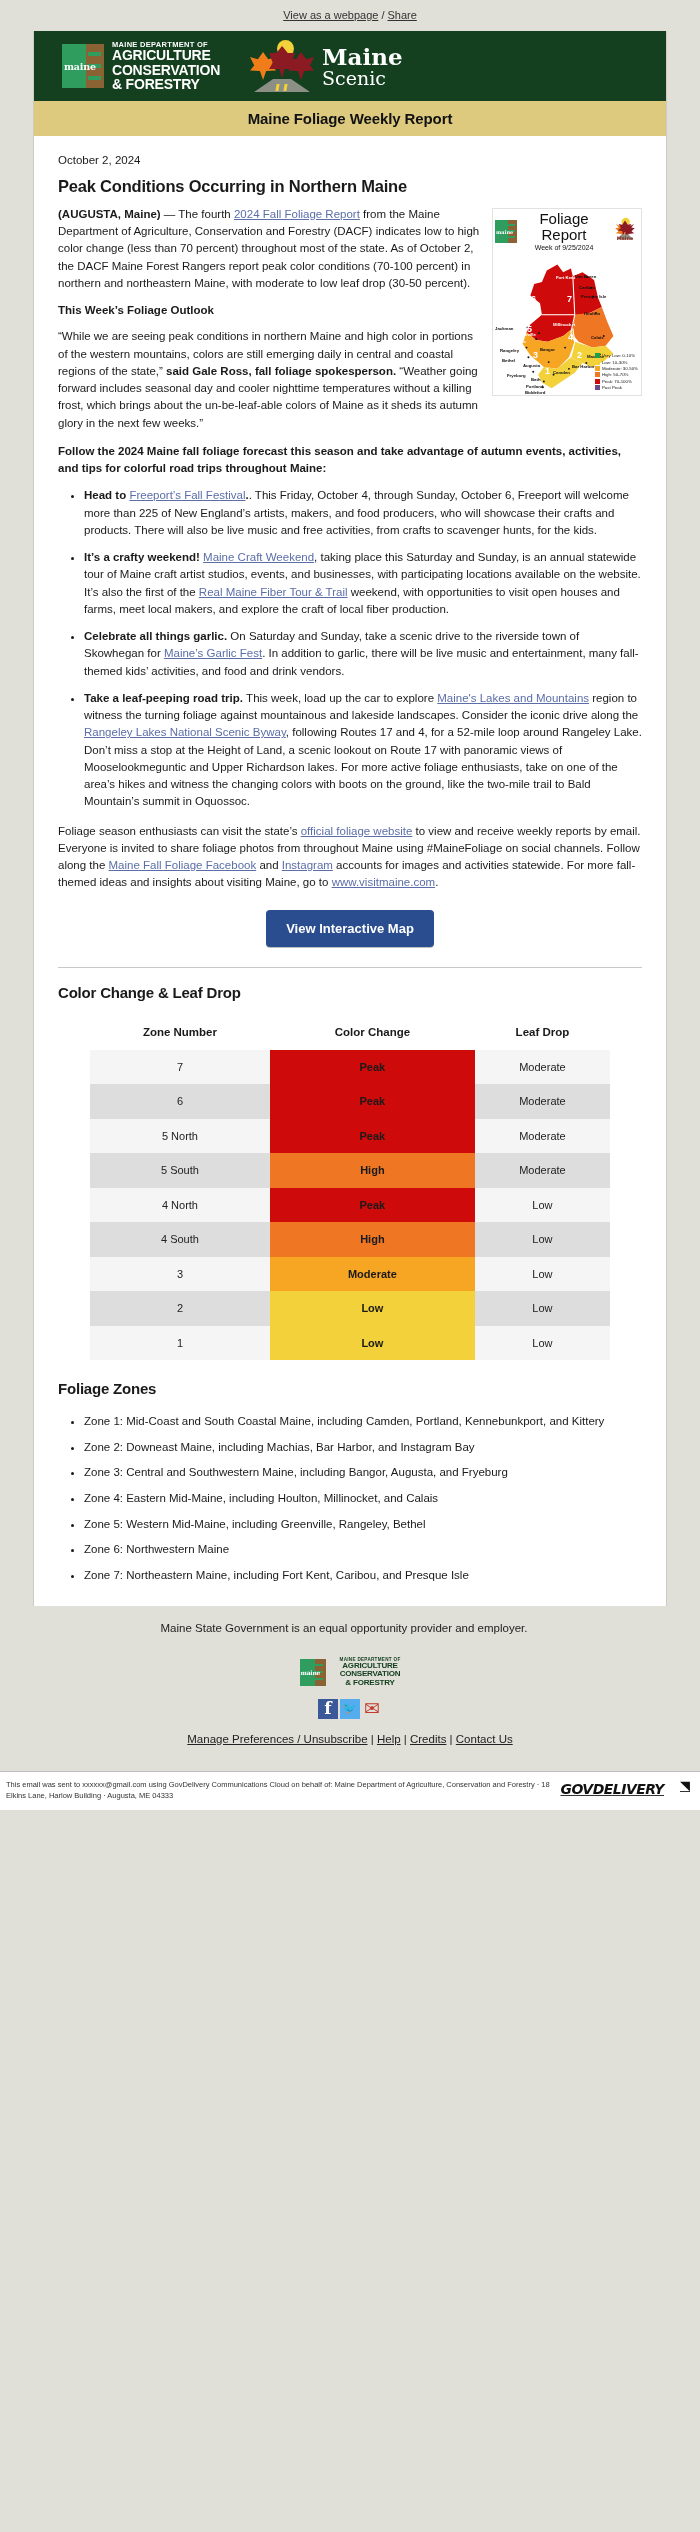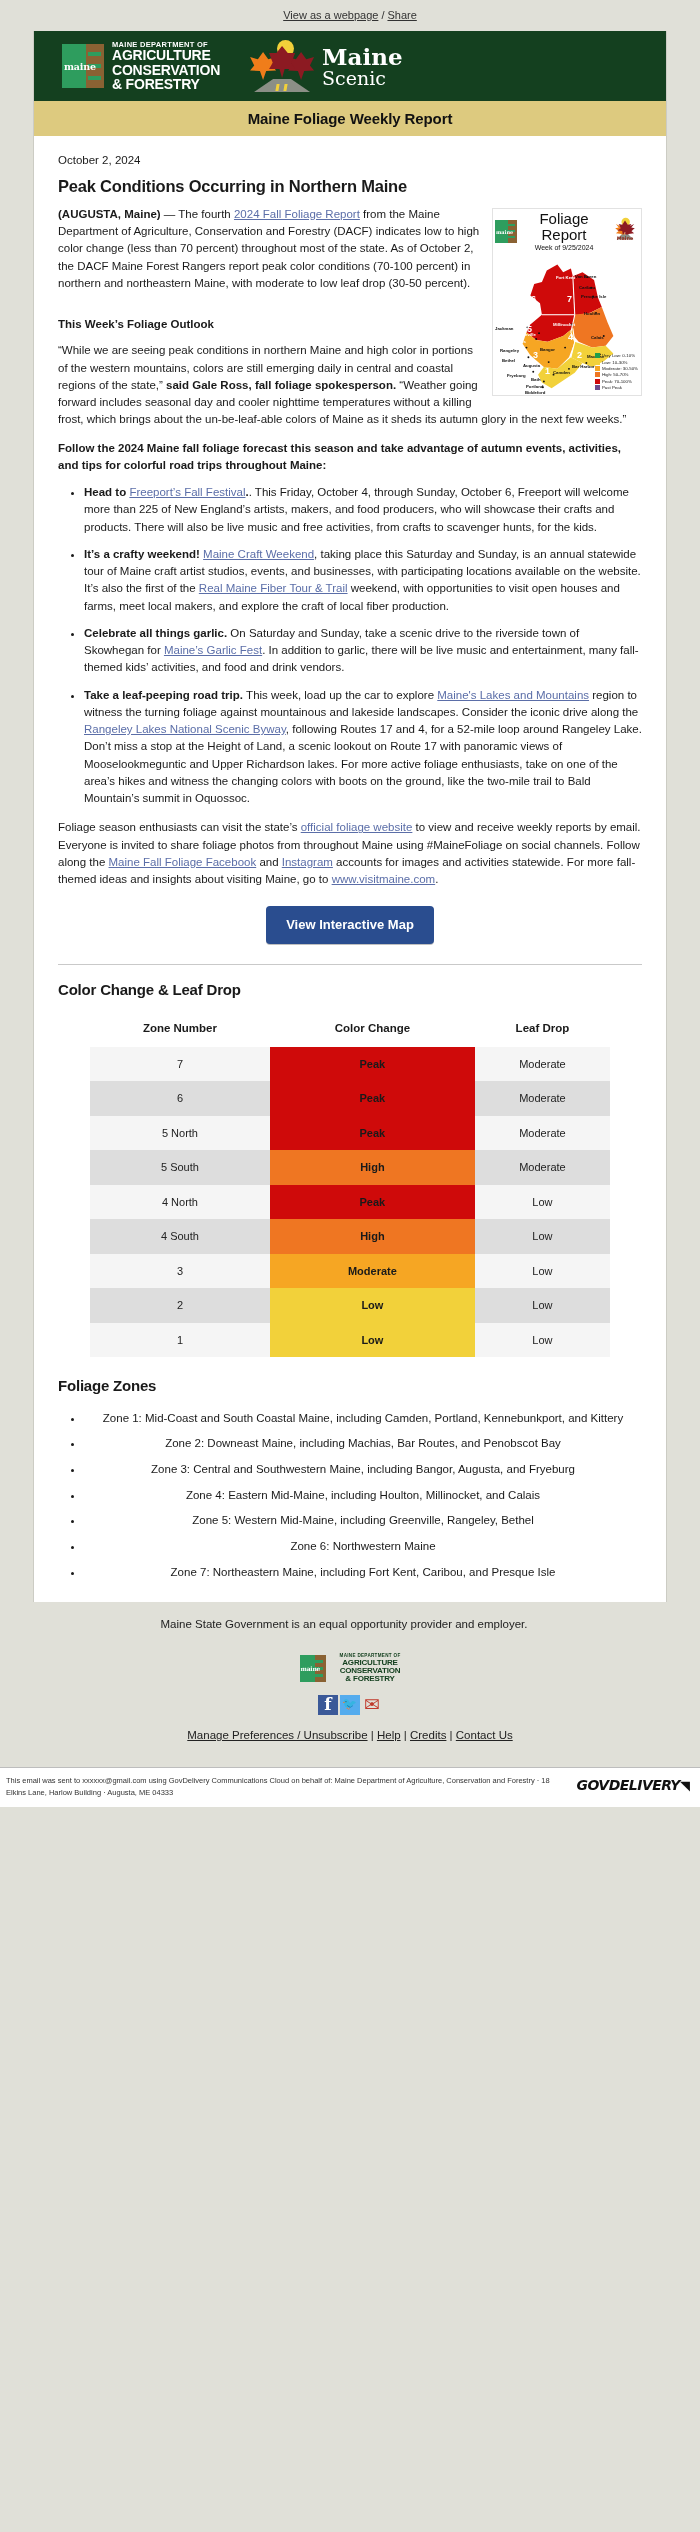--- a/index.html
+++ b/index.html
@@ -108,21 +108,21 @@
     letter-spacing:-0.1px;
   }
 
   
   .content { padding:16px 24px 6px 24px; font-size:11.5px; line-height:1.5; }
   .date { font-size:11.5px; margin-bottom:7px; }
   h1.headline {
     font-size:16.5px; font-weight:bold; margin:0 0 9px 0; line-height:1.25;
     letter-spacing:-0.2px;
   }
-  .lede { margin:0 0 24px 0; }
+  .lede { margin:0 0 10px 0; }
   .map-wrap { float:right; width:150px; margin:2px 0 6px 12px; }
   p { margin:0 0 11px 0; }
   h2.sub { font-size:11.5px; font-weight:bold; margin:0 0 9px 0; }
   .quote { margin:0 0 11px 0; }
   .cta-lead { font-weight:bold; margin:0 0 10px 0; }
   ul.tips { margin:0 0 12px 0; padding-left:26px; }
   ul.tips li { margin-bottom:10px; line-height:1.5; }
   .clearfix::after { content:""; display:block; clear:both; }
 
   .btn-row { text-align:center; margin:18px 0 20px 0; }
@@ -149,21 +149,21 @@
   table.zones th {
     font-weight:bold; font-size:11.5px; padding:7px 4px 9px 4px; text-align:center;
   }
   table.zones td { text-align:center; padding:9px 4px; }
   table.zones td.zone-col, table.zones td.drop-col { color:#222; }
   table.zones tr.odd td.zone-col, table.zones tr.odd td.drop-col { background:#f5f5f5; }
   table.zones tr.even td.zone-col, table.zones tr.even td.drop-col { background:#dddddd; }
   table.zones td.cc { font-weight:bold; width:205px; }
 
   ul.zonelist { margin:0 0 16px 0; padding-left:26px; font-size:11.5px; }
-  ul.zonelist li { margin-bottom:9px; line-height:1.45;text-align:center; }
+  ul.zonelist li { margin-bottom:9px; line-height:1.45; }
 
   .equal {
     text-align:center; font-size:11.5px; padding:16px 32px 14px 20px; color:#222;
     background:#e0e0d8;
   }
 
   
   .footer { background:#e0e0d8; text-align:center; padding:4px 0 0 0; }
   .foot-logo { display:inline-flex; align-items:center; gap:6px; margin:6px 0 10px 0; }
   .foot-logo .me-mark { width:26px; height:27px; }
@@ -200,21 +200,21 @@
   .prefs { font-size:11.5px; padding:0 0 26px 0; color:#222; }
   .prefs a { color:#222; text-decoration:underline; }
 
   .legal {
     background:#fff; border-top:1px solid #bdbdbd;
     font-size:7.5px; color:#333; line-height:1.5;
     padding:7px 10px 9px 6px; display:flex; align-items:flex-start;
     justify-content:space-between; gap:10px;
   }
   .legal .txt { max-width:560px; }
-  .gd { display:flex; align-items:center; gap:0; }
+  .gd { display:flex; align-items:flex-start; gap:16px;text-decoration:underline; }
   .gd .word { font-family:"DejaVu Sans", sans-serif; font-style:italic; font-weight:bold;
               font-size:14px; letter-spacing:-0.5px; color:#111; }
   .gd .mark { color:#111; font-size:13px; line-height:1; }
 
   
   .fmap { width:150px; border:1px solid #e2e2e2; background:#fff; padding:2px; }
   .fmap-head { display:flex; align-items:center; gap:3px; }
   .fmap-head .mini-me { width:22px; height:23px; position:relative; background:#8a6233;}
   .fmap-head .mini-me .mgreen{position:absolute;left:0;top:0;width:13px;height:23px;background:#2e9d5e;}
   .fmap-head .mini-me .bar1{position:absolute;right:2px;top:4px;width:7px;height:2px;background:#2e9d5e;}
@@ -489,21 +489,21 @@
             <td class="zone-col">1</td>
             <td class="cc" style="background:#f2d13a">Low</td>
             <td class="drop-col">Low</td>
           </tr>
       </tbody>
     </table>
 
     <h2 class="section">Foliage Zones</h2>
     <ul class="zonelist">
       <li>Zone 1: Mid-Coast and South Coastal Maine, including Camden, Portland, Kennebunkport, and Kittery</li>
-      <li>Zone 2: Downeast Maine, including Machias, Bar Routes, and Penobscot Bay</li>
+      <li>Zone 2: Downeast Maine, including Machias, Bar Harbor, and Instagram Bay</li>
       <li>Zone 3: Central and Southwestern Maine, including Bangor, Augusta, and Fryeburg</li>
       <li>Zone 4: Eastern Mid-Maine, including Houlton, Millinocket, and Calais</li>
       <li>Zone 5: Western Mid-Maine, including Greenville, Rangeley, Bethel</li>
       <li>Zone 6: Northwestern Maine</li>
       <li>Zone 7: Northeastern Maine, including Fort Kent, Caribou, and Presque Isle</li>
     </ul>
   </div>
 </div>
 
 <div class="equal">Maine State Government is an equal opportunity provider and employer.</div>

